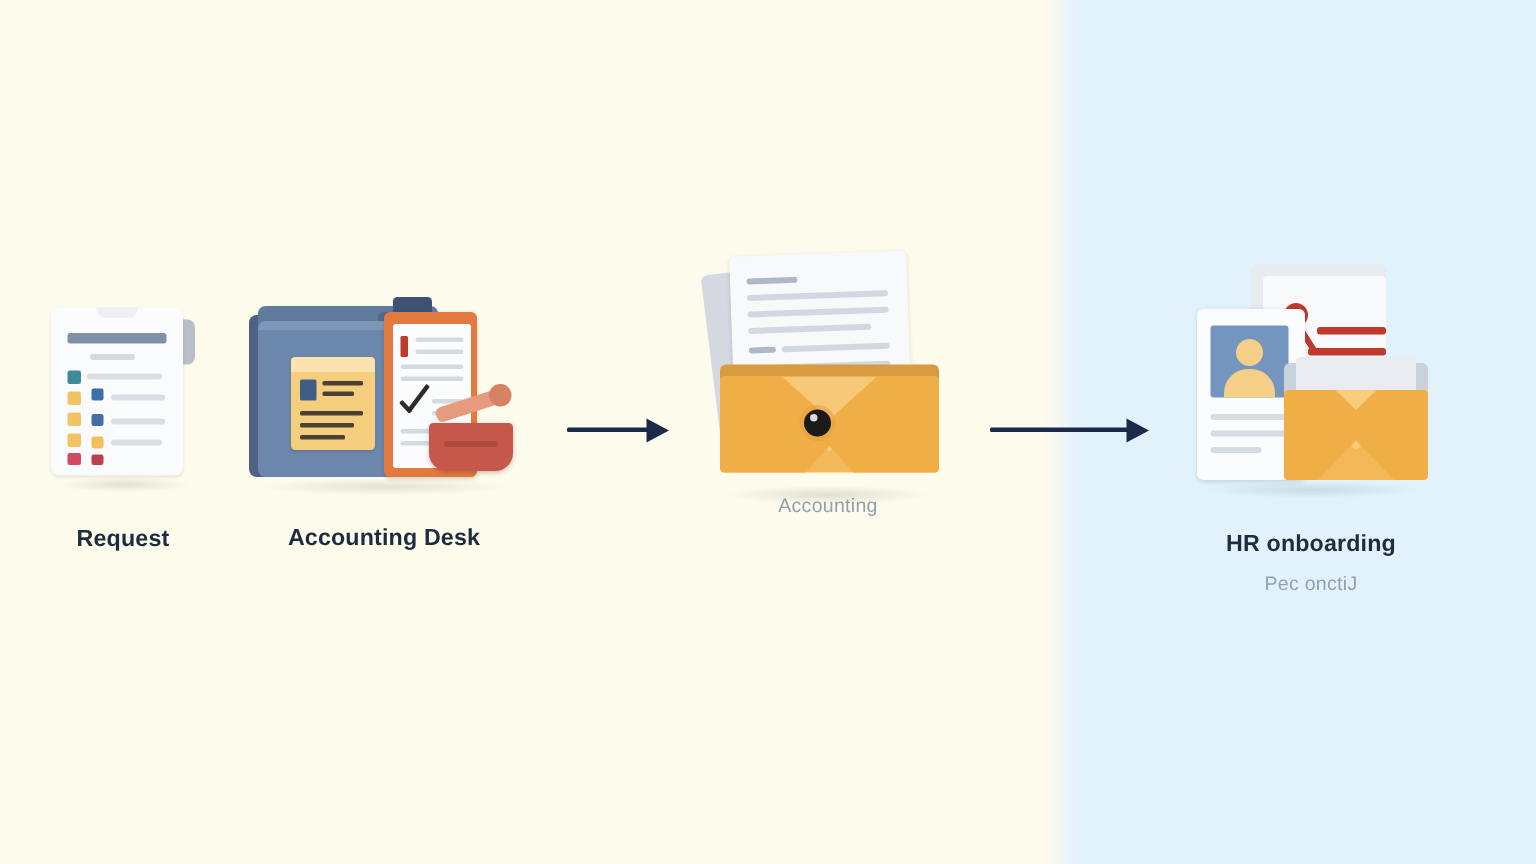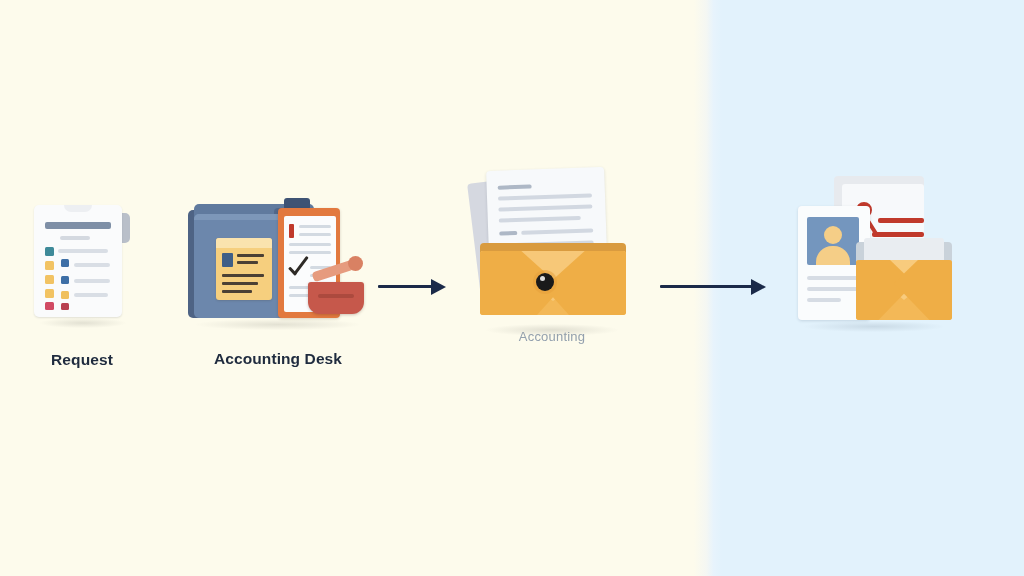--- a/index.html
+++ b/index.html
@@ -507,21 +507,21 @@
           <div class="row" style="left:24px; top:44px; width:50px;"></div>
           <div class="row" style="left:40px; top:58px; width:36px;"></div>
           <div class="row" style="left:40px; top:74px; width:36px;"></div>
           <div class="row" style="left:40px; top:88px; width:34px;"></div>
         </div>
       </div>
       <div class="step-label" style="margin-top:28px;">Request</div>
       <div class="step-sub empty"></div>
     </div>
 
-    <div class="step" style="left:188px; top:194px; width:180px;">
+    <div class="step" style="left:166px; top:194px; width:180px;">
       <div class="step-art" style="width:180px; height:130px;">
         <div class="desk">
           <div class="shadow"></div>
           <div class="folder-back"></div>
           <div class="folder-tab-a"></div>
           <div class="folder-right"></div>
           <div class="clip-top"></div>
           <div class="folder-main"></div>
           <div class="folder-main-edge"></div>
           <div class="yellow-card">
@@ -623,16 +623,18 @@
           </div>
           <div class="env-back"></div>
           <div class="env-flapdoc"></div>
           <div class="env-body">
             <div class="vl"></div>
             <div class="fold-l"></div>
             <div class="fold-r"></div>
           </div>
         </div>
       </div>
+      <div class="step-label" style="margin-top:28px;">HR onboarding</div>
+      <div class="step-sub">Pec onctiJ</div>
     </div>
 
   </div>
 </div>
 
 </body></html>

